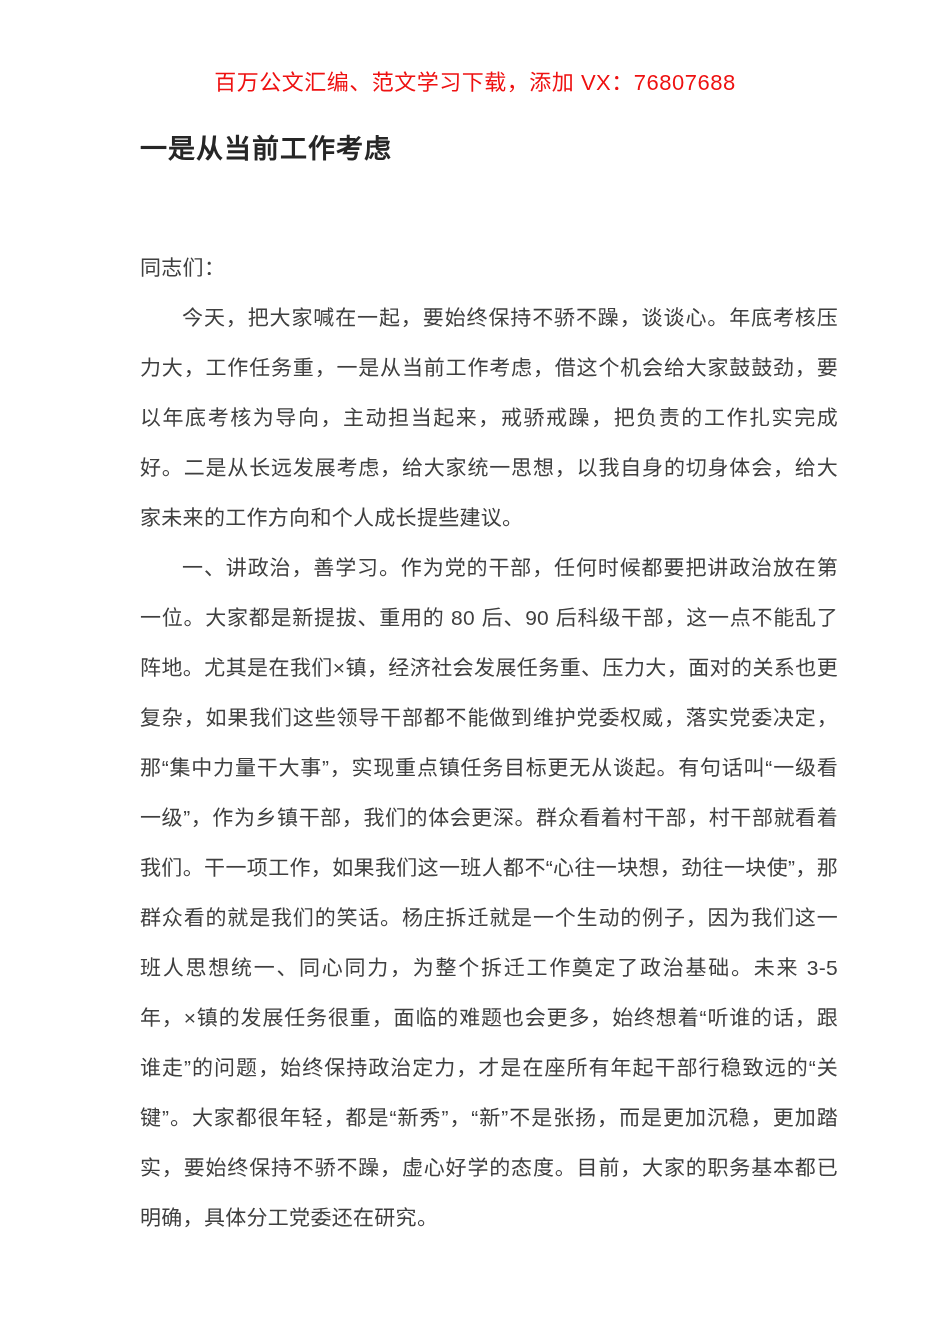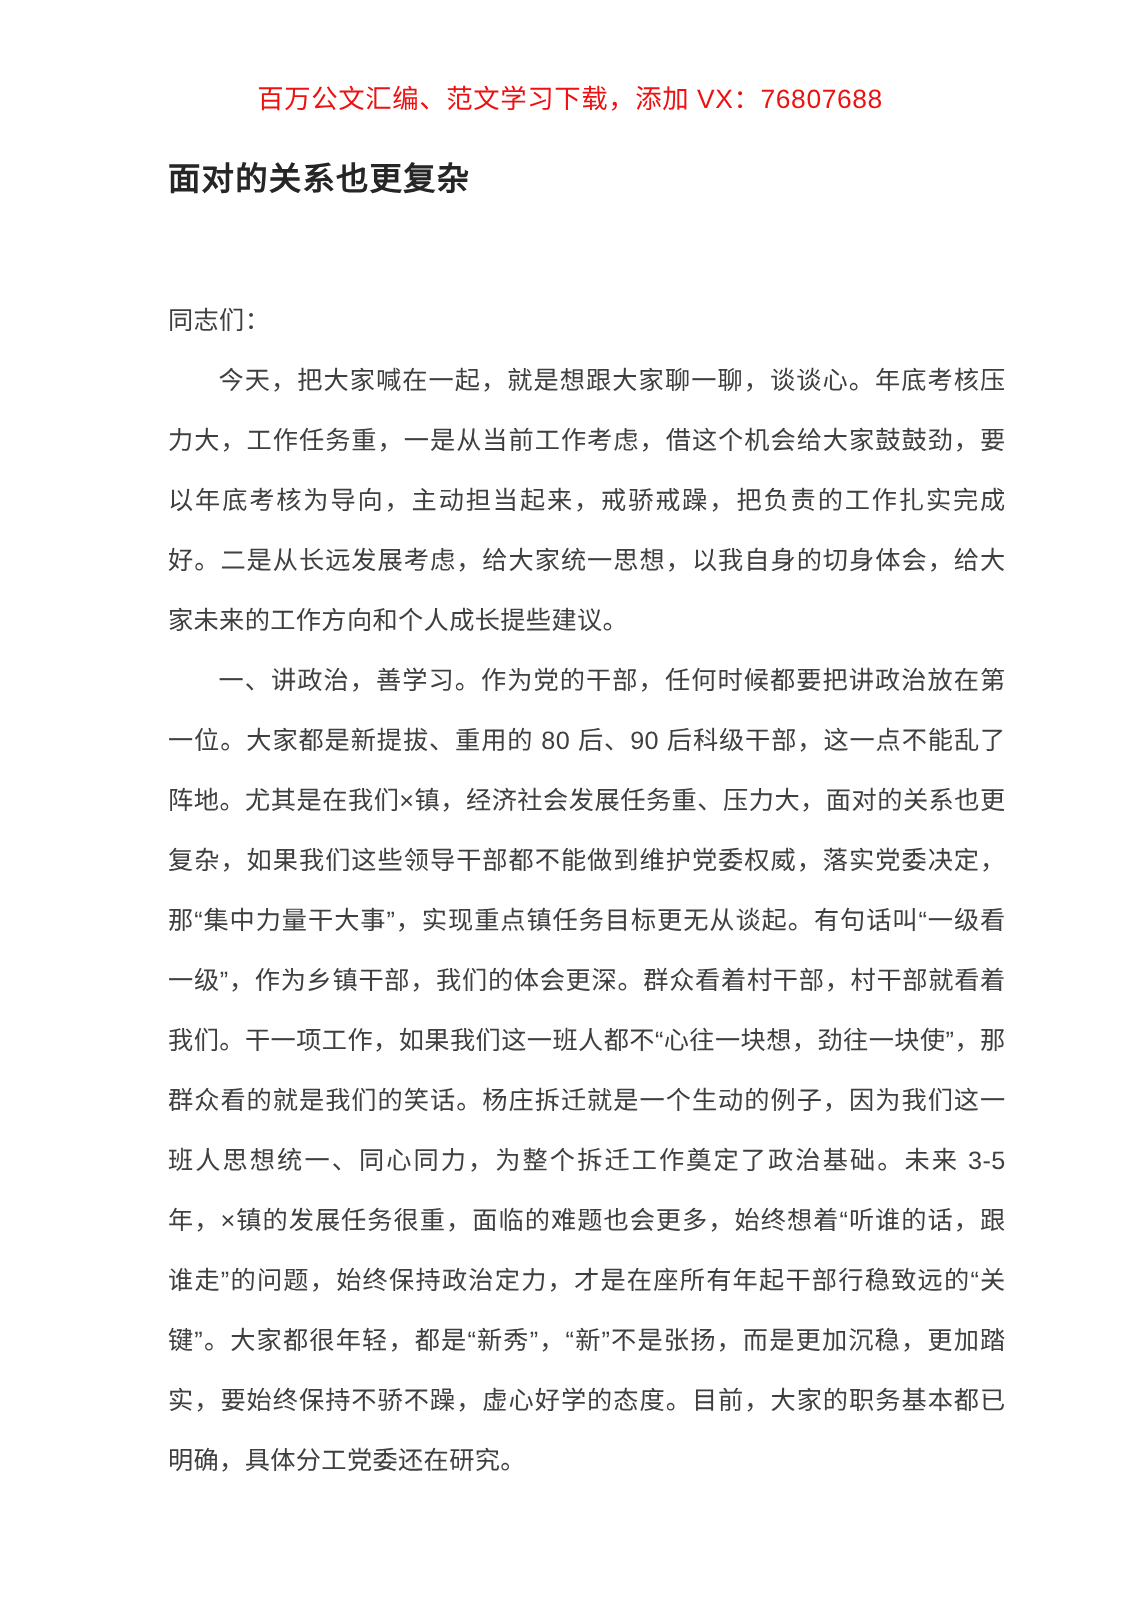--- a/index.html
+++ b/index.html
@@ -56,21 +56,21 @@
     text-indent: 2em;
   }
 </style>
 </head>
 <body>
 
 <div class="page" style="background: rgb(255, 255, 255);">
 
   <div class="header-note" style="color: rgb(238, 17, 17);">百万公文汇编、范文学习下载，添加 VX：76807688</div>
 
-  <h1 class="doc-title" style="color: rgb(38, 38, 38);">面对的关系也更复杂</h1>
+  <h1 class="doc-title" style="color: rgb(38, 38, 38);">一是从当前工作考虑</h1>
 
   <div class="doc-body">
     <p style="color: rgb(63, 63, 63);">同志们：</p>
-    <p class="indent" style="color: rgb(63, 63, 63);">今天，把大家喊在一起，就是想跟大家聊一聊，谈谈心。年底考核压力大，工作任务重，一是从当前工作考虑，借这个机会给大家鼓鼓劲，要以年底考核为导向，主动担当起来，戒骄戒躁，把负责的工作扎实完成好。二是从长远发展考虑，给大家统一思想，以我自身的切身体会，给大家未来的工作方向和个人成长提些建议。</p>
+    <p class="indent" style="color: rgb(63, 63, 63);">今天，把大家喊在一起，要始终保持不骄不躁，谈谈心。年底考核压力大，工作任务重，一是从当前工作考虑，借这个机会给大家鼓鼓劲，要以年底考核为导向，主动担当起来，戒骄戒躁，把负责的工作扎实完成好。二是从长远发展考虑，给大家统一思想，以我自身的切身体会，给大家未来的工作方向和个人成长提些建议。</p>
     <p class="indent" style="color: rgb(63, 63, 63);">一、讲政治，善学习。作为党的干部，任何时候都要把讲政治放在第一位。大家都是新提拔、重用的 80 后、90 后科级干部，这一点不能乱了阵地。尤其是在我们×镇，经济社会发展任务重、压力大，面对的关系也更复杂，如果我们这些领导干部都不能做到维护党委权威，落实党委决定，那“集中力量干大事”，实现重点镇任务目标更无从谈起。有句话叫“一级看一级”，作为乡镇干部，我们的体会更深。群众看着村干部，村干部就看着我们。干一项工作，如果我们这一班人都不“心往一块想，劲往一块使”，那群众看的就是我们的笑话。杨庄拆迁就是一个生动的例子，因为我们这一班人思想统一、同心同力，为整个拆迁工作奠定了政治基础。未来 3-5 年，×镇的发展任务很重，面临的难题也会更多，始终想着“听谁的话，跟谁走”的问题，始终保持政治定力，才是在座所有年起干部行稳致远的“关键”。大家都很年轻，都是“新秀”，“新”不是张扬，而是更加沉稳，更加踏实，要始终保持不骄不躁，虚心好学的态度。目前，大家的职务基本都已明确，具体分工党委还在研究。</p>
   </div>
 
 </div>
 
 </body></html>

